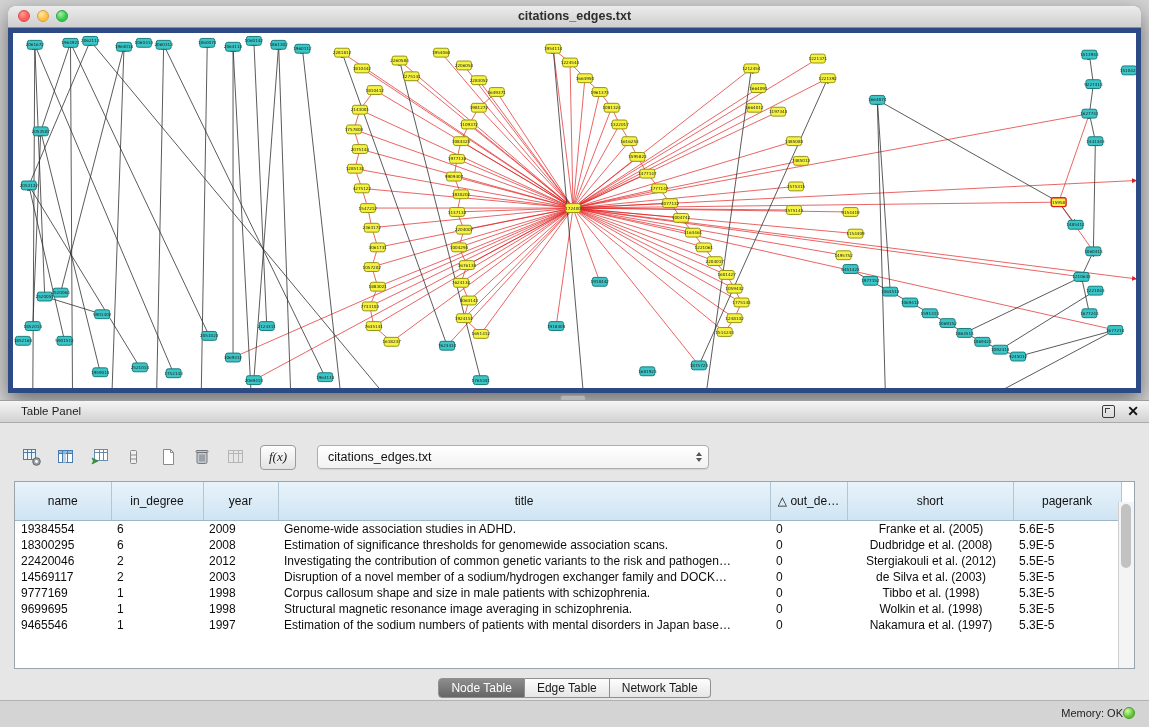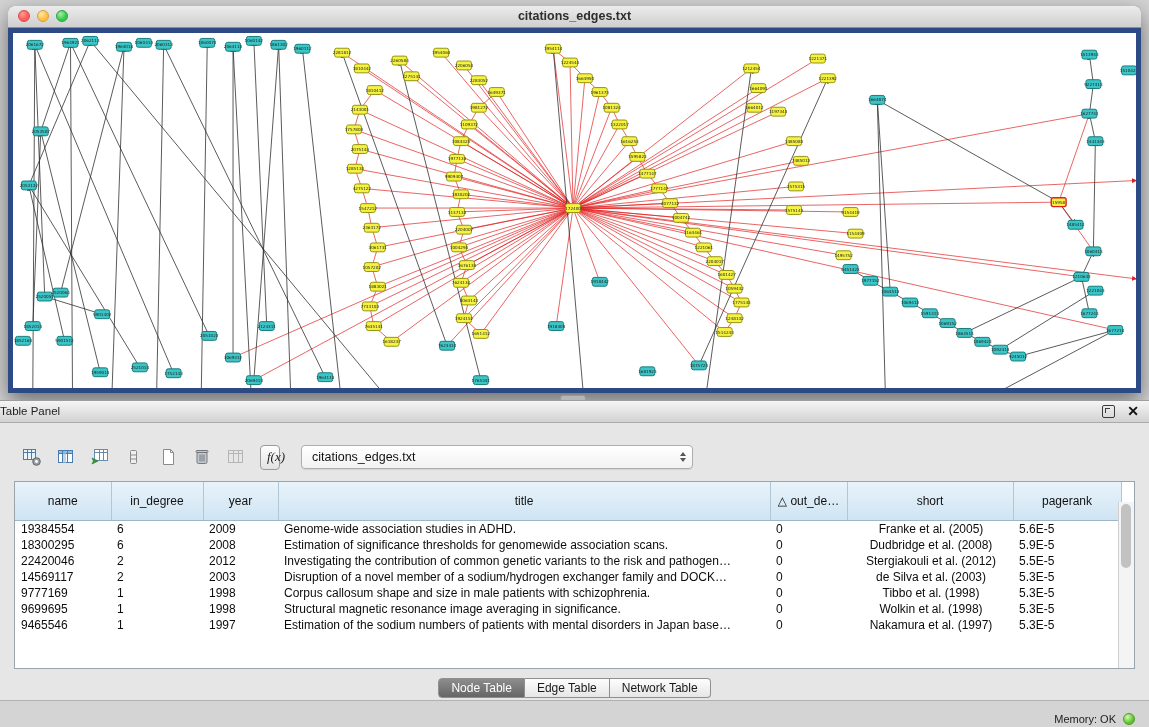--- a/index.html
+++ b/index.html
@@ -36,30 +36,30 @@
   .node-t{fill:#3cc5c6;stroke:#157c7b;stroke-width:1;}
   .node-y{fill:#f5f243;stroke:#93930f;stroke-width:1;}
   .node-h{fill:#f5f243;stroke:#93930f;stroke-width:1;}
   .node-r{fill:#f5f243;stroke:#e01f1f;stroke-width:1.4;}
   .node-label{font-size:4.2px;fill:#222;text-anchor:middle;font-family:"DejaVu Sans",sans-serif;}
   
   .splitter{position:absolute;left:560px;top:395px;width:24px;height:5px;border-radius:3px;background:#b5b5b5;border:1px solid #9a9a9a;}
   
   .table-panel{position:absolute;left:0;top:400px;width:1149px;height:300px;background:#e6e6e6;border-top:1px solid #9d9d9d;box-sizing:border-box;}
   .panel-header{height:21px;background:linear-gradient(#f5f5f5,#d2d2d2);border-bottom:1px solid #aaa;position:relative;}
-  .panel-header .panel-title{position:absolute;left:0;top:4px;font-size:11.5px;color:#1e1e1e;}
+  .panel-header .panel-title{position:absolute;left:21px;top:4px;font-size:11.5px;color:#1e1e1e;}
   .panel-header .hdr-icons{position:absolute;right:10px;top:3px;display:flex;gap:12px;align-items:center;}
   .float-ic{width:11px;height:11px;border:1.5px solid #3c3c3c;border-radius:2px;position:relative;}
   .float-ic::after{content:"";position:absolute;left:2px;top:2px;width:4px;height:4px;border-top:1.5px solid #3c3c3c;border-left:1.5px solid #3c3c3c;}
   .close-x{font-size:14px;font-weight:bold;color:#111;line-height:14px;cursor:default;}
   .panel-body{padding:18px 14px 0 14px;}
   
   .toolbar{display:flex;align-items:center;gap:7px;height:32px;margin-bottom:8px;padding-left:4px;}
   .tbtn{width:27px;height:27px;border:none;background:transparent;border-radius:4px;display:flex;align-items:center;justify-content:center;padding:0;}
-  .fx-btn{width:20px;height:25px;border:1px solid #9a9a9a;border-radius:4px;background:linear-gradient(#fefefe,#e2e2e2);
+  .fx-btn{width:36px;height:25px;border:1px solid #9a9a9a;border-radius:4px;background:linear-gradient(#fefefe,#e2e2e2);
     font-family:"Liberation Serif",serif;font-style:italic;font-size:13px;color:#222;margin-left:4px;}
   .combo{
     margin-left:14px;width:392px;height:24px;border:1px solid #aeaeae;border-radius:4px;
     background:linear-gradient(#ffffff,#f2f2f2);display:flex;align-items:center;justify-content:space-between;
     font-size:12.5px;color:#111;padding:0 6px 0 10px;box-sizing:border-box;box-shadow:0 1px 1px rgba(0,0,0,.08);
   }
   .updown{display:flex;flex-direction:column;gap:2px;}
   .updown i{display:block;width:0;height:0;border-left:3.5px solid transparent;border-right:3.5px solid transparent;}
   .updown .up{border-bottom:4px solid #555;}
   .updown .down{border-top:4px solid #555;}
@@ -82,21 +82,21 @@
   .tabs-row{display:flex;justify-content:center;margin-top:9px;}
   .seg{
     border:1px solid #8f8f8f;border-left:none;background:linear-gradient(#fdfdfd,#e6e6e6);
     font-size:12px;color:#1a1a1a;padding:2px 12px;height:20px;box-sizing:border-box;
   }
   .seg:first-child{border-left:1px solid #8f8f8f;border-radius:4px 0 0 4px;text-align:right;}
   .seg:last-child{border-radius:0 4px 4px 0;}
   .seg.active{background:linear-gradient(#8d8d8d,#656565);color:#fff;}
   
   .statusbar{position:absolute;left:0;top:700px;width:1149px;height:27px;background:#d4d4d4;border-top:1px solid #b2b2b2;box-sizing:border-box;}
-  .mem{position:absolute;right:14px;top:12px;display:flex;align-items:center;gap:7px;font-size:11px;color:#222;}
+  .mem{position:absolute;right:14px;top:6px;display:flex;align-items:center;font-size:11px;color:#222;}
   .mem-dot{width:12px;height:12px;border-radius:50%;background:radial-gradient(circle at 35% 30%,#d7f7b0,#5bc22e 65%);border:1px solid #4a9e25;box-sizing:border-box;}
 </style>
 </head>
 <body>
 
 <div class="net-window">
   <div class="titlebar">
     <div class="lights">
       <span class="light red"></span>
       <span class="light yellow"></span>
@@ -699,21 +699,21 @@
               <td class="c2">1998</td>
               <td class="c3">Corpus callosum shape and size in male patients with schizophrenia.</td>
               <td class="c4">0</td>
               <td class="c5">Tibbo et al. (1998)</td>
               <td class="c6">5.3E-5</td>
             </tr>
             <tr>
               <td class="c0">9699695</td>
               <td class="c1">1</td>
               <td class="c2">1998</td>
-              <td class="c3">Structural magnetic resonance image averaging in significance.</td>
+              <td class="c3">Structural magnetic resonance image averaging in schizophrenia.</td>
               <td class="c4">0</td>
               <td class="c5">Wolkin et al. (1998)</td>
               <td class="c6">5.3E-5</td>
             </tr>
             <tr>
               <td class="c0">9465546</td>
               <td class="c1">1</td>
               <td class="c2">1997</td>
               <td class="c3">Estimation of the sodium numbers of patients with mental disorders in Japan base…</td>
               <td class="c4">0</td>

